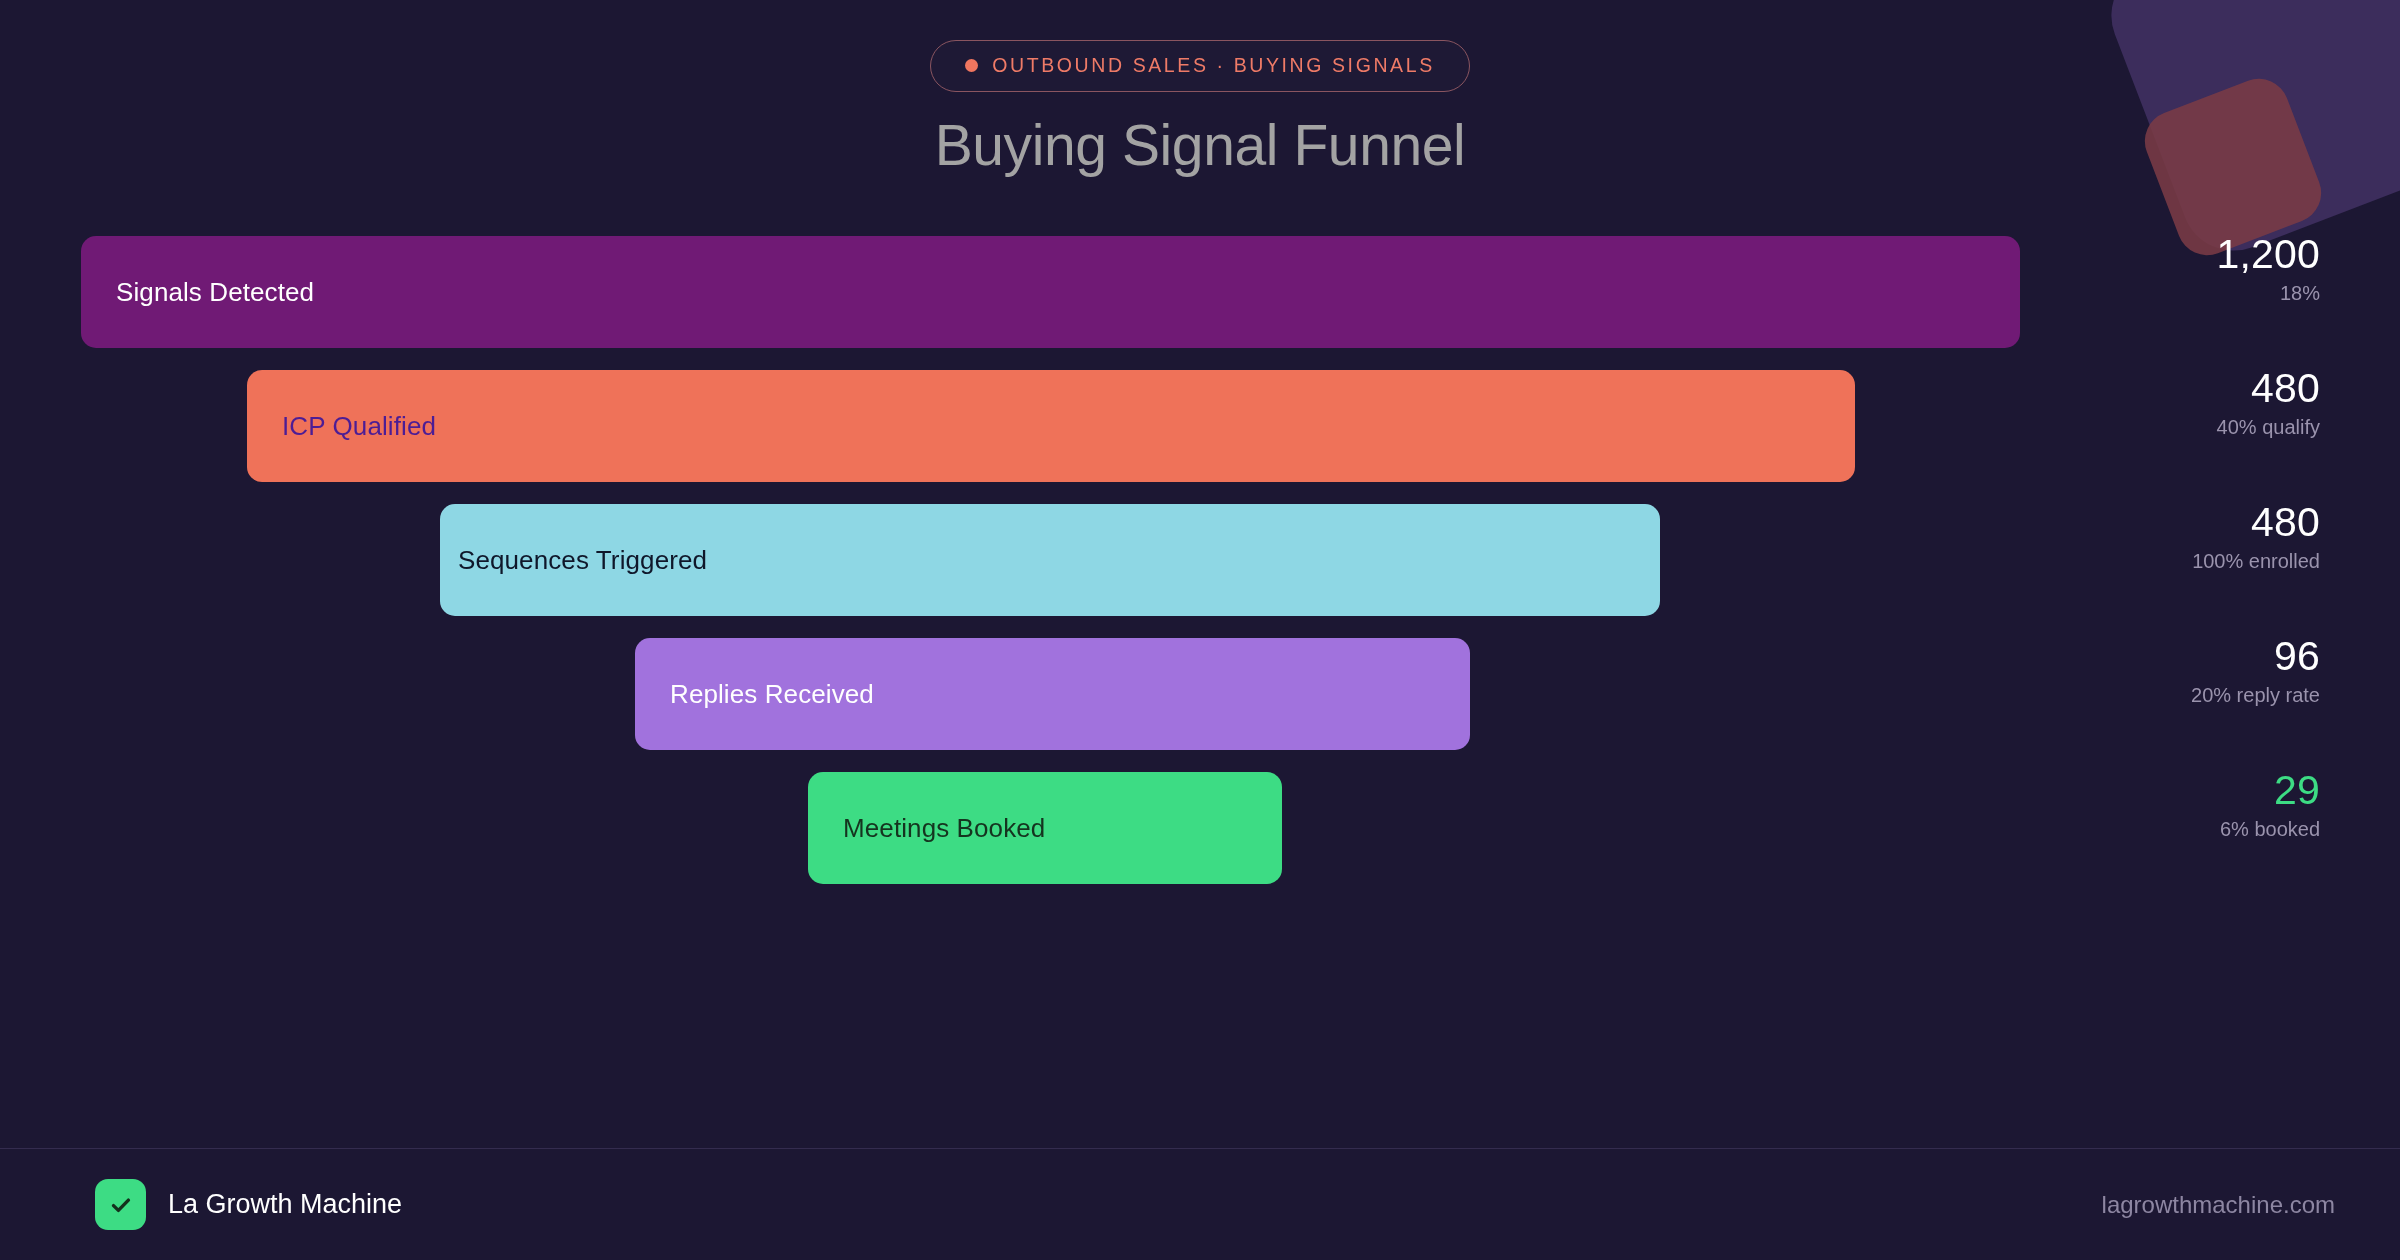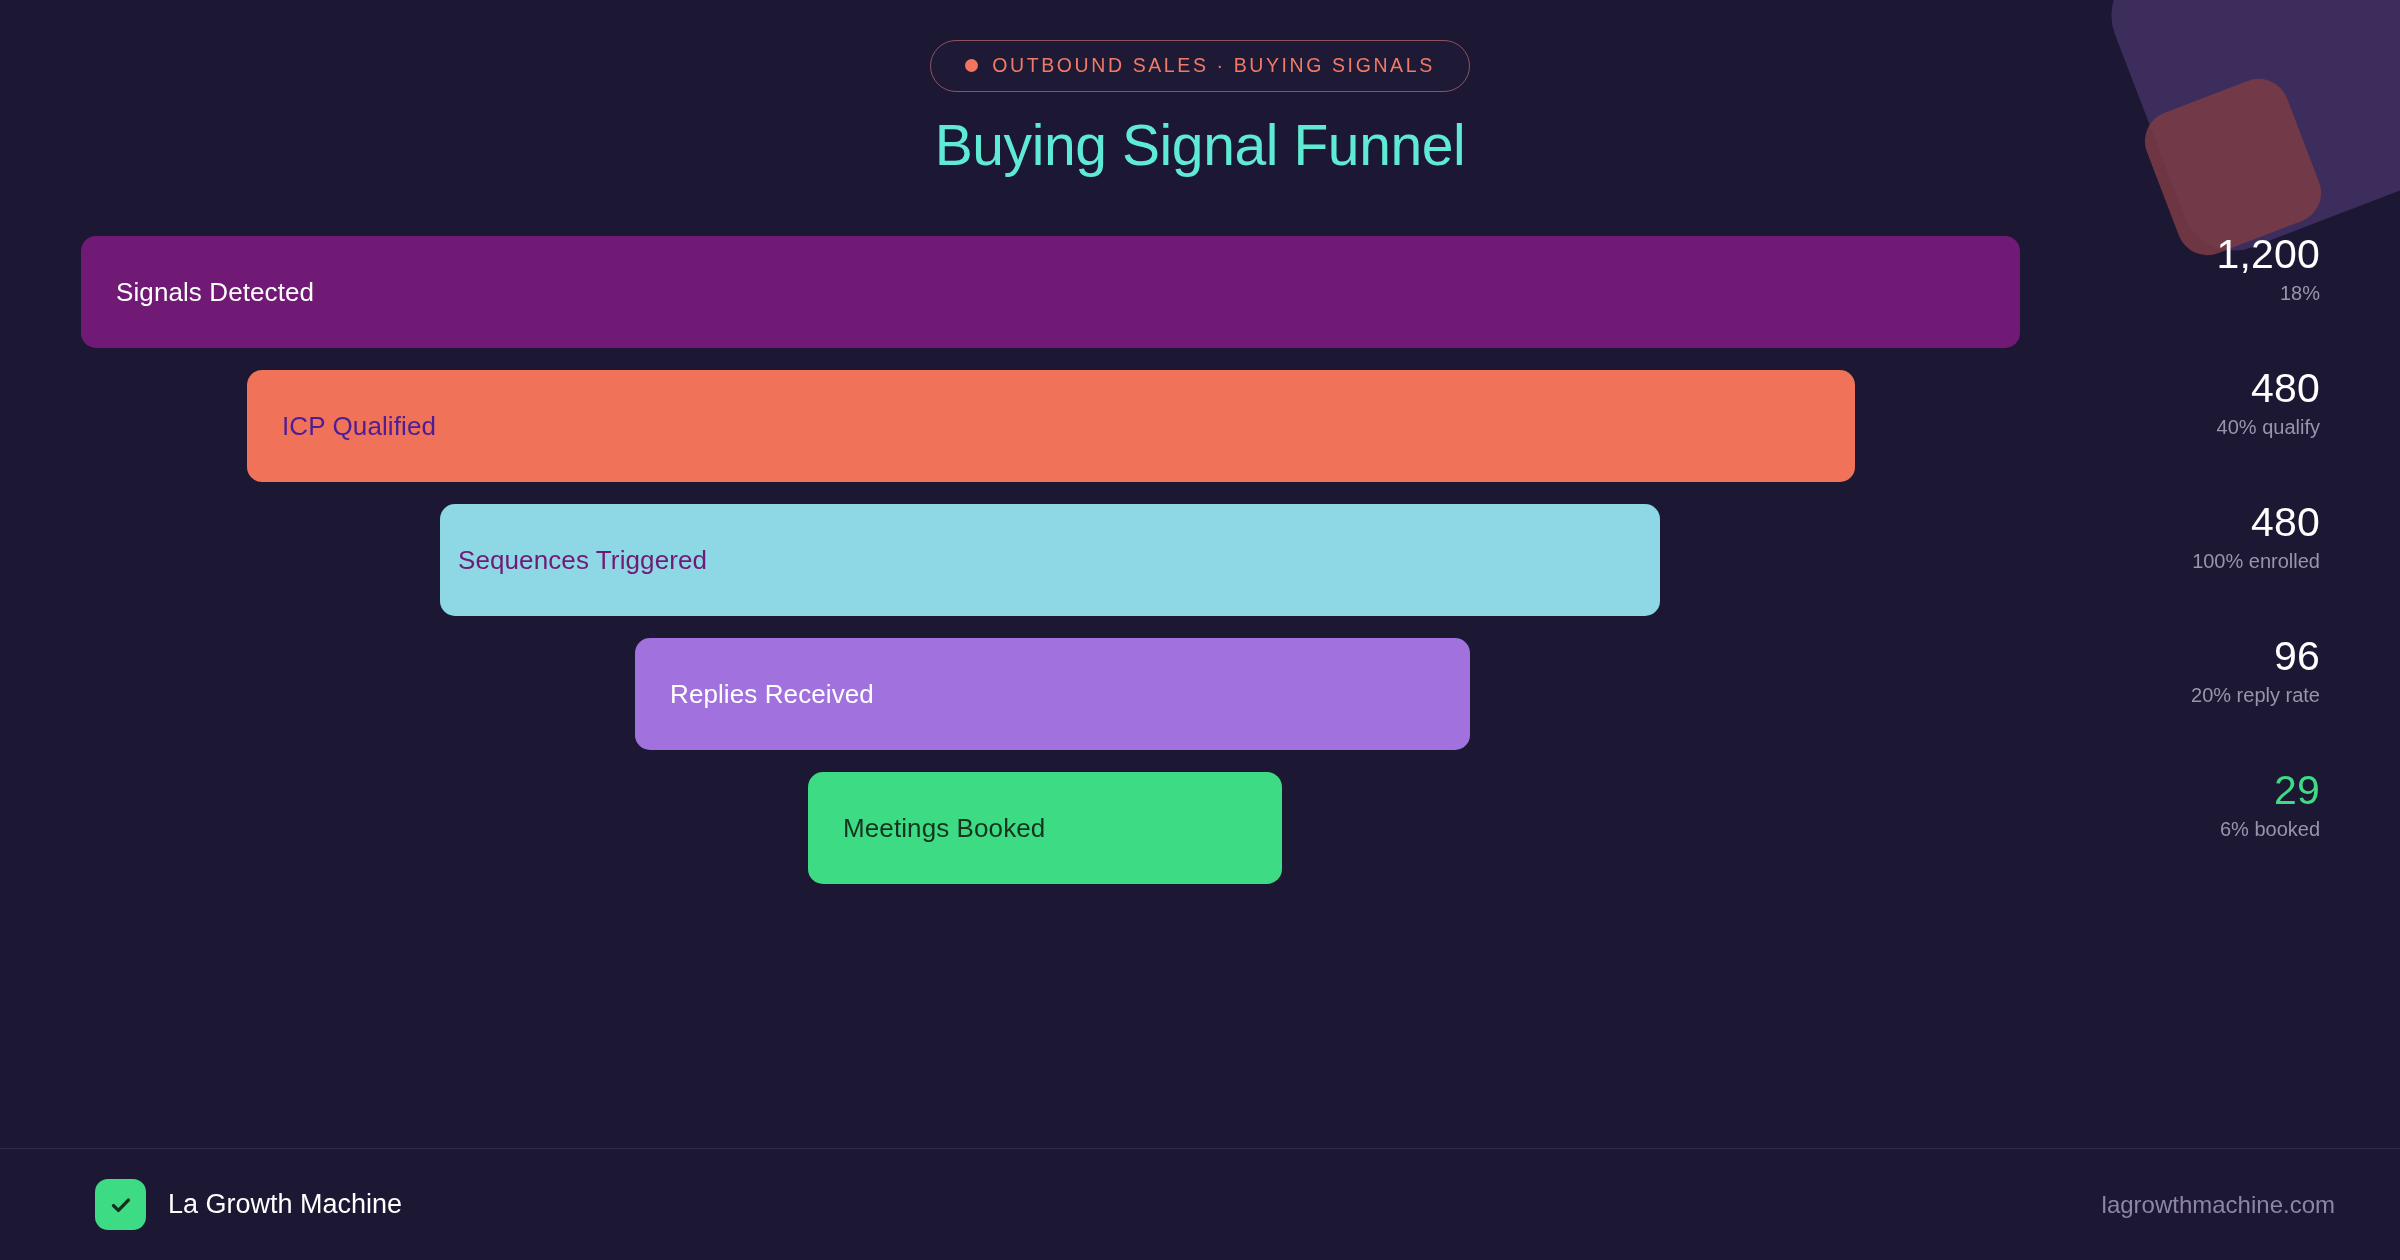--- a/index.html
+++ b/index.html
@@ -54,21 +54,21 @@
   }
   #badge-text {
     color:#ef7b67;
     font-size:19.5px;
     letter-spacing:2.6px;
     font-weight:400;
     white-space:nowrap;
   }
   #page-title {
     margin-top:22px;
-    color:#5eead4;
+    color:#a3a3a3;
     font-size:57px;
     font-weight:400;
     letter-spacing:-0.4px;
     line-height:1.1;
     white-space:nowrap;
   }
 
   
   #funnel {
     position:absolute;
@@ -184,21 +184,21 @@
         <div class="funnel-bar" style="left: 247px; width: 1608px; background: rgb(239, 114, 89);">
           <div class="funnel-label" style="color: #4c1d95;">ICP Qualified</div>
         </div>
         <div class="metric">
           <div class="metric-value">480</div>
           <div class="metric-sub">40% qualify</div>
         </div>
       </div>
       <div class="funnel-row">
         <div class="funnel-bar" style="left: 440px; width: 1220px; background: rgb(142, 215, 228);">
-          <div class="funnel-label" style="color: #701a75; padding-left: 18px;">Sequences Triggered</div>
+          <div class="funnel-label" style="color: #0f172a; padding-left: 18px;">Sequences Triggered</div>
         </div>
         <div class="metric">
           <div class="metric-value">480</div>
           <div class="metric-sub">100% enrolled</div>
         </div>
       </div>
       <div class="funnel-row">
         <div class="funnel-bar" style="left: 635px; width: 835px; background: rgb(161, 114, 221);">
           <div class="funnel-label" style="color: rgb(255, 255, 255);">Replies Received</div>
         </div>

